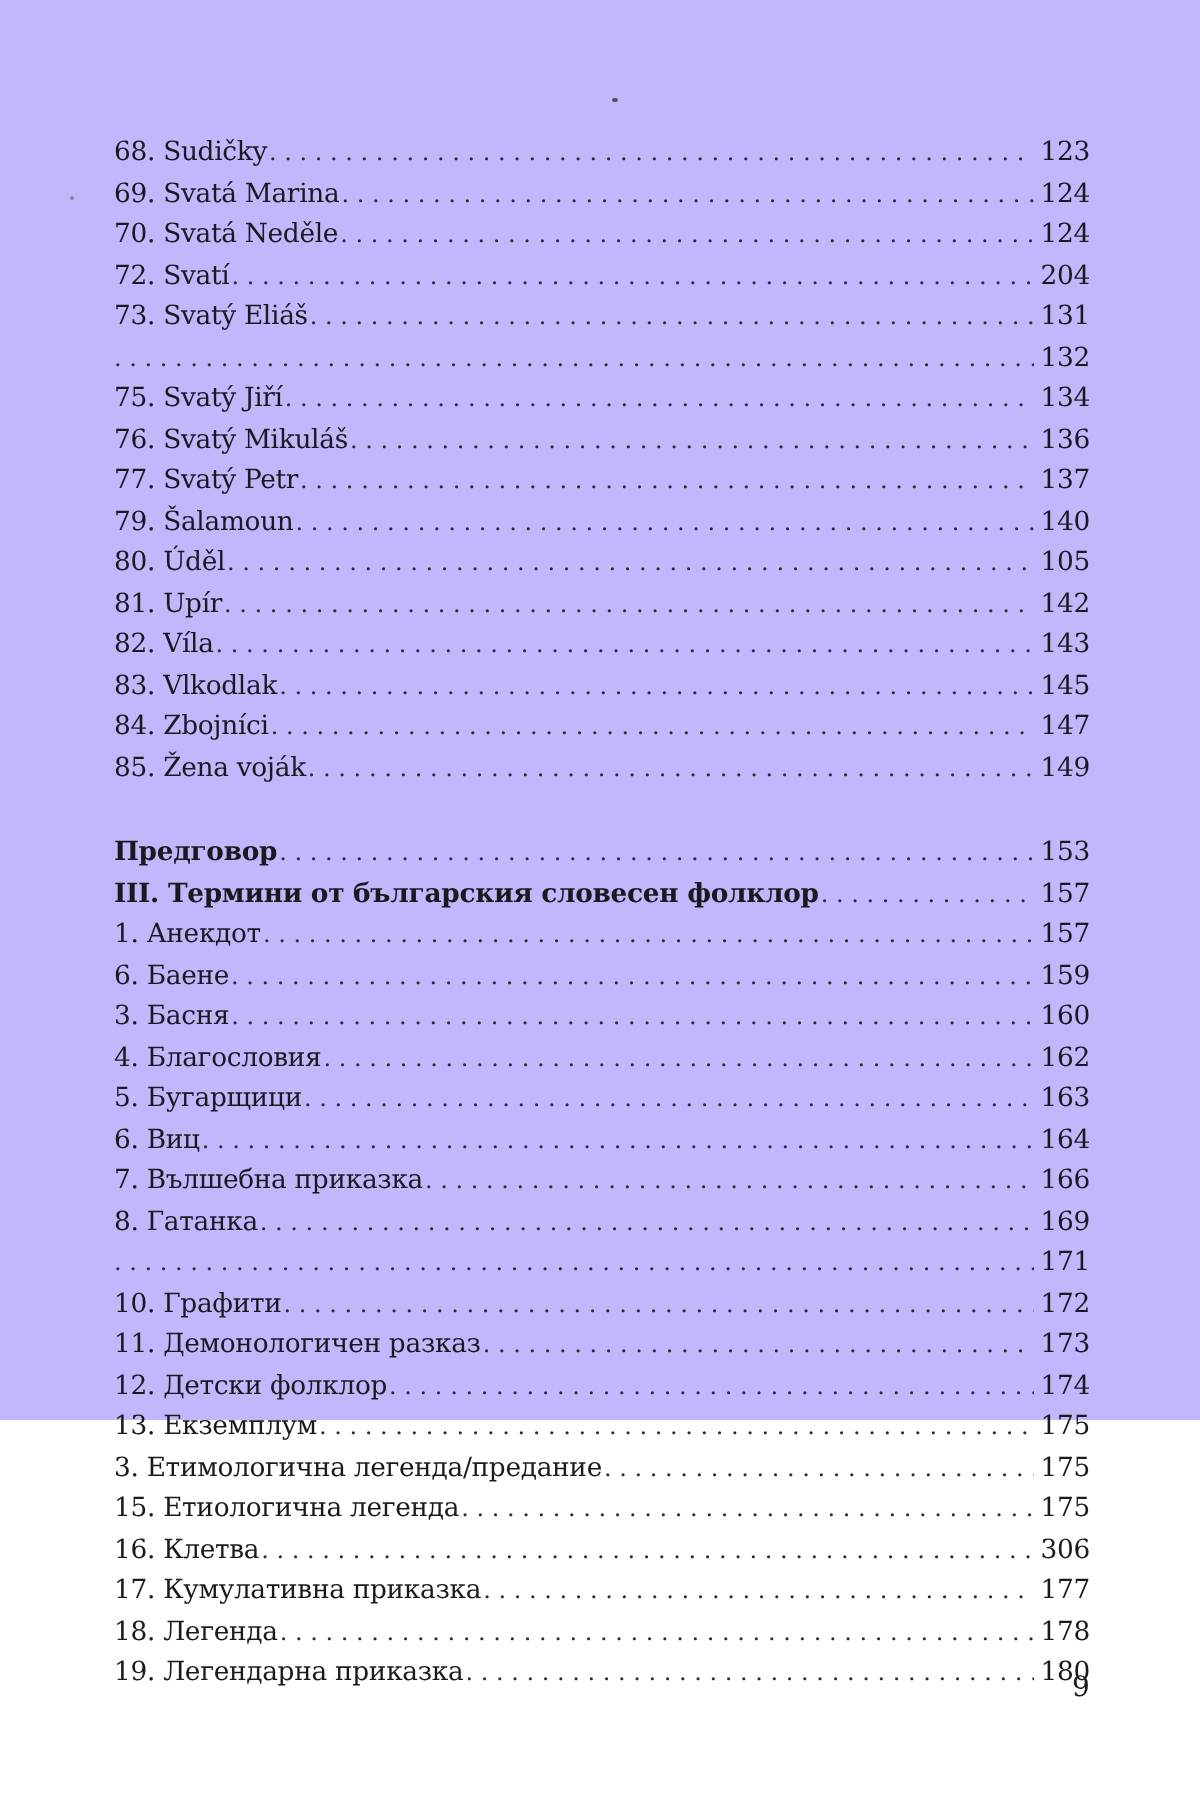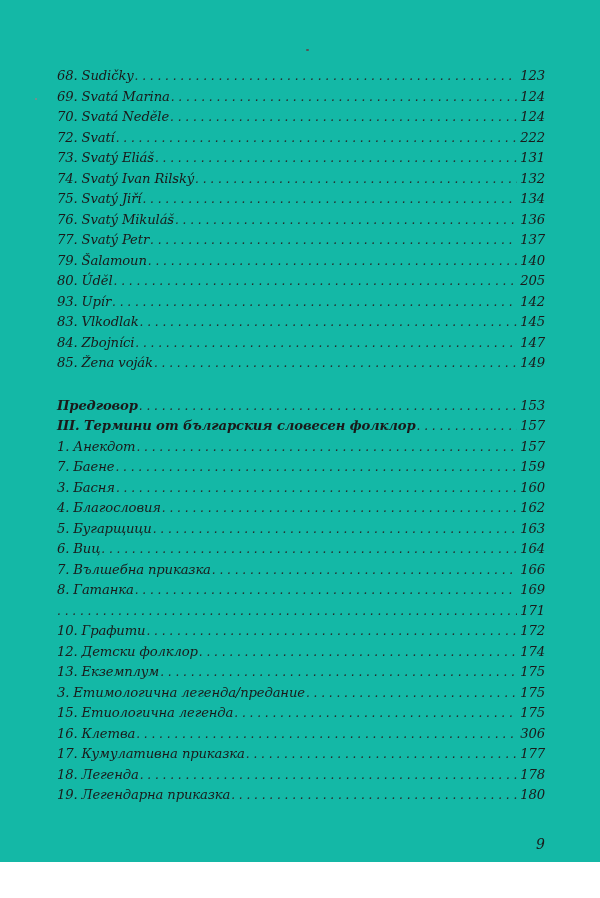--- a/index.html
+++ b/index.html
@@ -11,23 +11,22 @@
       width: 600px;
       height: 898px;
       position: relative;
       overflow: hidden;
       font-family: "DejaVu Serif", "Liberation Serif", serif;
       color: #1a1a1a;
     }
     .page {
       position: absolute;
       left: 0; top: 0;
-      width: 600px; height: 862px;
-      background: #14b8a6;
-      font-style: italic;
+      width: 600px; height: 710px;
+      background: #c4b5fd;
     }
     .toc {
       position: absolute;
       left: 57px;
       top: 66px;
       width: 488px;
     }
     .row {
       display: flex;
       align-items: baseline;
@@ -109,29 +108,28 @@
           <span class="num">124</span>
         </div>
         <div class="row">
           <span class="label">70. Svatá Neděle</span>
           <span class="dots"></span>
           <span class="num">124</span>
         </div>
         <div class="row">
           <span class="label">72. Svatí</span>
           <span class="dots"></span>
-          <span class="num">222</span>
+          <span class="num">204</span>
         </div>
         <div class="row">
           <span class="label">73. Svatý Eliáš</span>
           <span class="dots"></span>
           <span class="num">131</span>
         </div>
         <div class="row">
-          <span class="label">74. Svatý Ivan Rilský</span>
           <span class="dots"></span>
           <span class="num">132</span>
         </div>
         <div class="row">
           <span class="label">75. Svatý Jiří</span>
           <span class="dots"></span>
           <span class="num">134</span>
         </div>
         <div class="row">
           <span class="label">76. Svatý Mikuláš</span>
@@ -144,26 +142,31 @@
           <span class="num">137</span>
         </div>
         <div class="row">
           <span class="label">79. Šalamoun</span>
           <span class="dots"></span>
           <span class="num">140</span>
         </div>
         <div class="row">
           <span class="label">80. Úděl</span>
           <span class="dots"></span>
-          <span class="num">205</span>
-        </div>
-        <div class="row">
-          <span class="label">93. Upír</span>
+          <span class="num">105</span>
+        </div>
+        <div class="row">
+          <span class="label">81. Upír</span>
           <span class="dots"></span>
           <span class="num">142</span>
+        </div>
+        <div class="row">
+          <span class="label">82. Víla</span>
+          <span class="dots"></span>
+          <span class="num">143</span>
         </div>
         <div class="row">
           <span class="label">83. Vlkodlak</span>
           <span class="dots"></span>
           <span class="num">145</span>
         </div>
         <div class="row">
           <span class="label">84. Zbojníci</span>
           <span class="dots"></span>
           <span class="num">147</span>
@@ -185,21 +188,21 @@
           <span class="label">III. Термини от българския словесен фолклор</span>
           <span class="dots"></span>
           <span class="num">157</span>
         </div>
         <div class="row">
           <span class="label">1. Анекдот</span>
           <span class="dots"></span>
           <span class="num">157</span>
         </div>
         <div class="row">
-          <span class="label">7. Баене</span>
+          <span class="label">6. Баене</span>
           <span class="dots"></span>
           <span class="num">159</span>
         </div>
         <div class="row">
           <span class="label">3. Басня</span>
           <span class="dots"></span>
           <span class="num">160</span>
         </div>
         <div class="row">
           <span class="label">4. Благословия</span>
@@ -227,20 +230,25 @@
           <span class="num">169</span>
         </div>
         <div class="row">
           <span class="dots"></span>
           <span class="num">171</span>
         </div>
         <div class="row">
           <span class="label">10. Графити</span>
           <span class="dots"></span>
           <span class="num">172</span>
+        </div>
+        <div class="row">
+          <span class="label">11. Демонологичен разказ</span>
+          <span class="dots"></span>
+          <span class="num">173</span>
         </div>
         <div class="row">
           <span class="label">12. Детски фолклор</span>
           <span class="dots"></span>
           <span class="num">174</span>
         </div>
         <div class="row">
           <span class="label">13. Екземплум</span>
           <span class="dots"></span>
           <span class="num">175</span>

